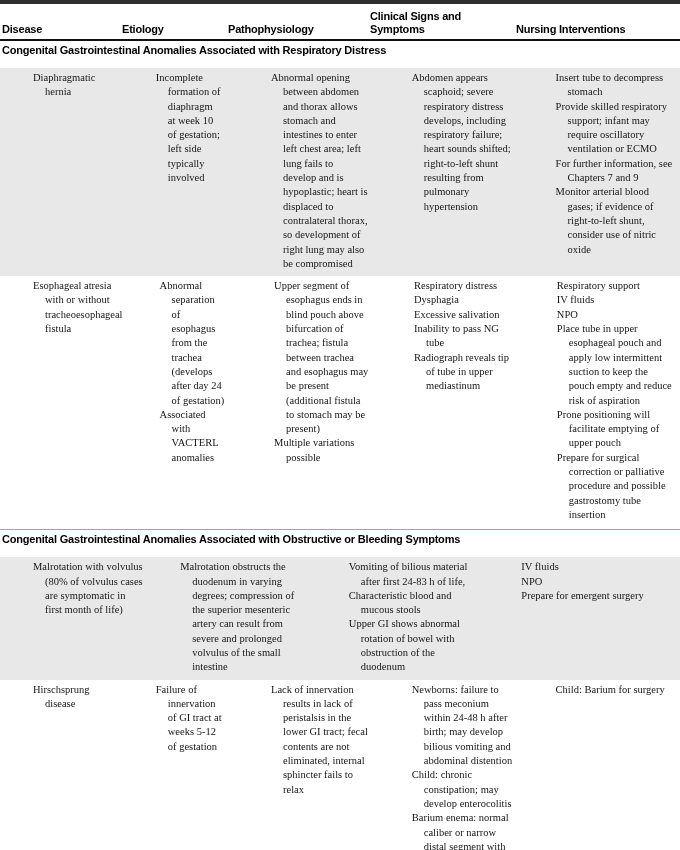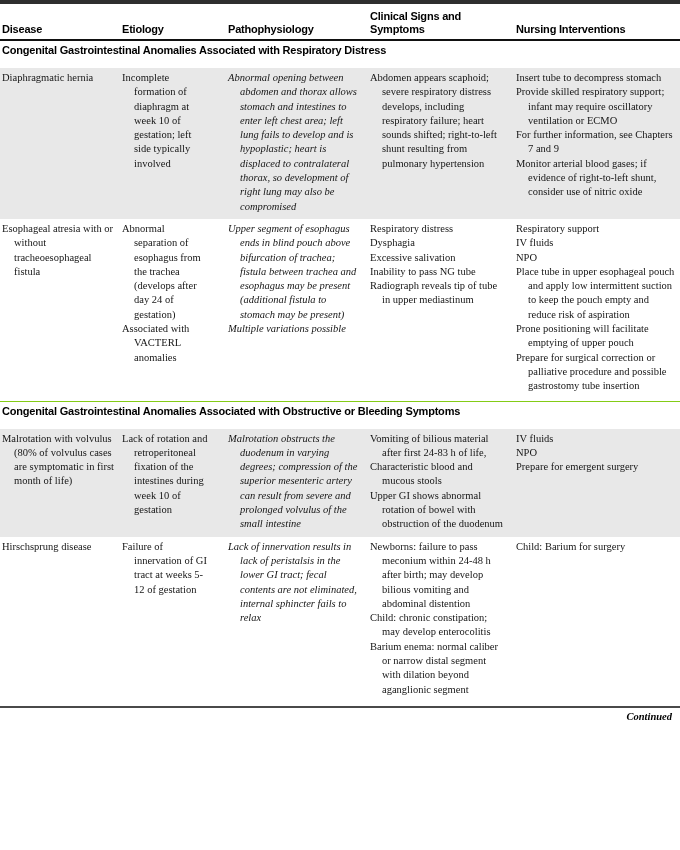--- a/index.html
+++ b/index.html
@@ -57,24 +57,25 @@
     align-items: flex-start;
     padding-top: 3px;
     padding-bottom: 5px;
   }
   .trow.shaded { background: #e8e8e8; }
   .tcell {
     box-sizing: border-box;
     padding-left: 2px;
     font-size: 10.5px;
     line-height: 14.3px;
+    margin-left: 31px;
   }
   .tcell.col0 { padding-right: 4px; }
   .tcell.col1 { padding-right: 16px; }
-  .tcell.col2 { padding-right: 10px; font-style: italic; }
+  .tcell.col2 { padding-right: 10px; }
   .tcell.col3 { padding-right: 10px; }
   .tcell.col4 { padding-right: 4px; }
   .para {
     margin: 0;
     padding-left: 12px;
     text-indent: -12px;
   }
   .bottom-rule {
     border-top: 2px solid #4a4a4a;
     margin-top: 4px;
@@ -152,23 +153,20 @@
           <p class="para">Place tube in upper esophageal pouch and apply low intermittent suction to keep the pouch empty and reduce risk of aspiration</p>
           <p class="para">Prone positioning will facilitate emptying of upper pouch</p>
           <p class="para">Prepare for surgical correction or palliative procedure and possible gastrostomy tube insertion</p>
         </div>
       </div>
       <div class="section-title">Congenital Gastrointestinal Anomalies Associated with Obstructive or Bleeding Symptoms</div>
       <div class="trow shaded">
         <div class="tcell col0">
           <p class="para">Malrotation with volvulus (80% of volvulus cases are symptomatic in first month of life)</p>
         </div>
-        <div class="tcell col1">
-          <p class="para">Lack of rotation and retroperitoneal fixation of the intestines during week 10 of gestation</p>
-        </div>
         <div class="tcell col2">
           <p class="para">Malrotation obstructs the duodenum in varying degrees; compression of the superior mesenteric artery can result from severe and prolonged volvulus of the small intestine</p>
         </div>
         <div class="tcell col3">
           <p class="para">Vomiting of bilious material after first 24-83 h of life,</p>
           <p class="para">Characteristic blood and mucous stools</p>
           <p class="para">Upper GI shows abnormal rotation of bowel with obstruction of the duodenum</p>
         </div>
         <div class="tcell col4">
           <p class="para">IV fluids</p>

